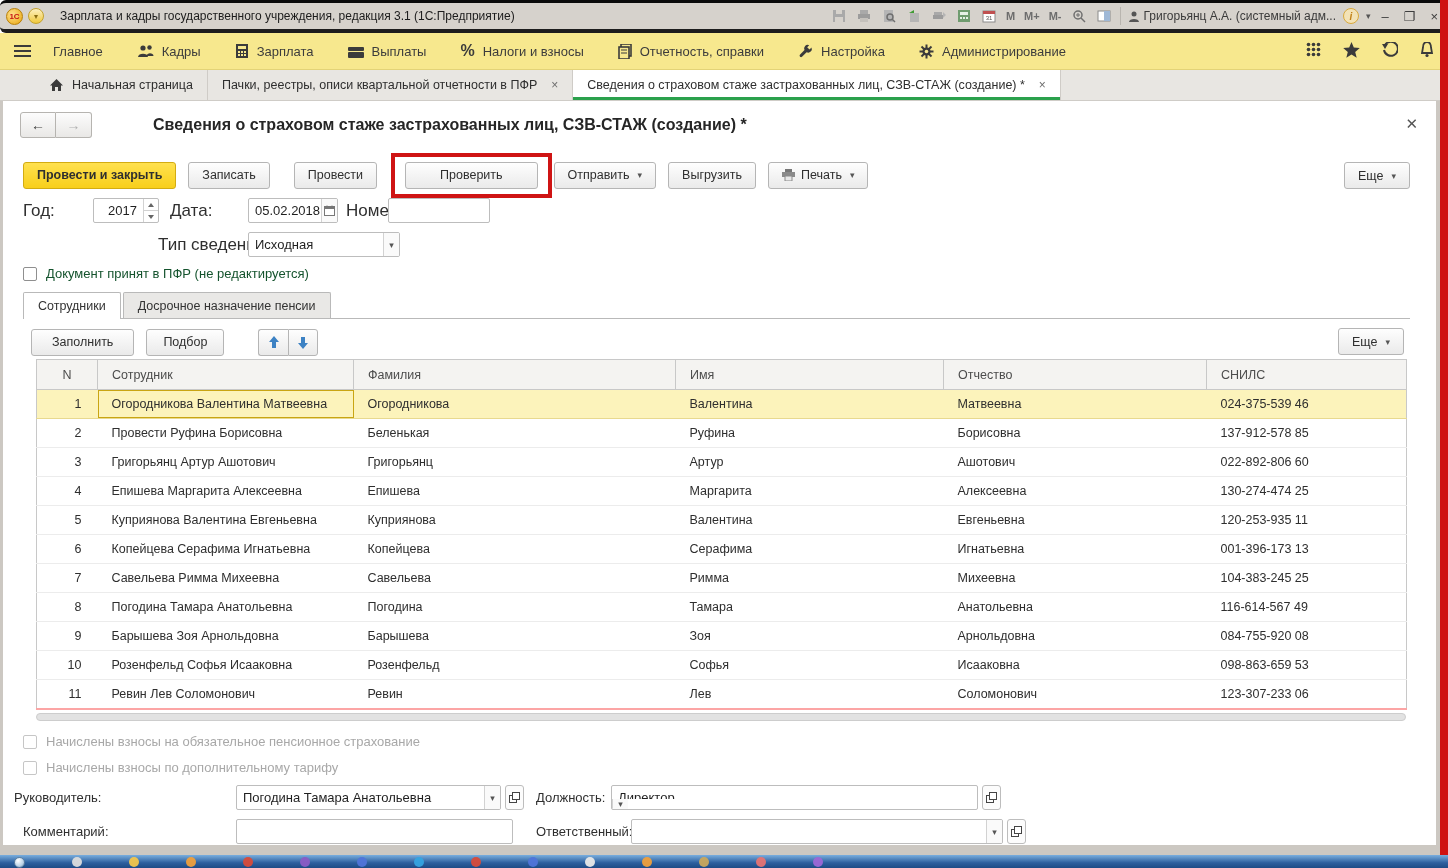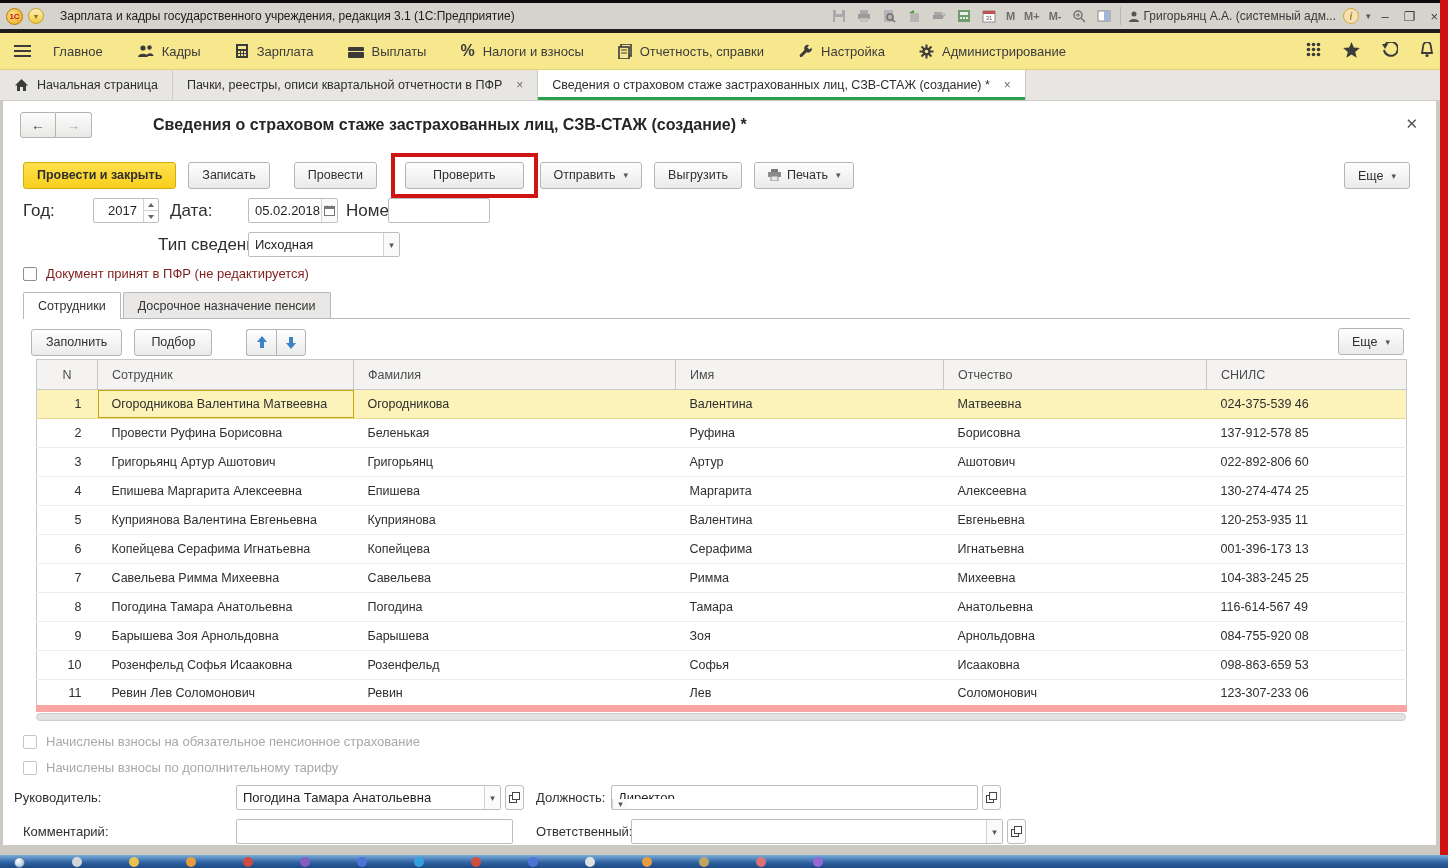--- a/index.html
+++ b/index.html
@@ -3,21 +3,21 @@
 <meta charset="utf-8">
 <style>
   * { margin:0; padding:0; box-sizing:border-box; }
   html,body { width:1448px; height:868px; overflow:hidden; background:#fff;
     font-family:"Liberation Sans", sans-serif; font-size:13px; color:#333; }
   .screen { position:relative; width:1448px; height:868px; background:#fff; }
 
   
   .titlebar { position:absolute; top:0; left:0; width:1448px; height:33px;
     background:#d6d2cc; border-top:3px solid #0a0a0a; border-bottom:4px solid #1d1d1d;
-    display:flex; align-items:center; padding:0 6px; }
+    display:flex; align-items:center; padding:0 6px;border-radius:6px; }
   .app-logo { width:17px; height:17px; border-radius:50%;
     background:radial-gradient(circle at 35% 35%, #ffe18a, #e8a50e); border:1px solid #b97f07;
     color:#c61414; font-size:8px; font-weight:bold; display:flex; align-items:center; justify-content:center; }
   .logo-arrow { width:16px; height:16px; border-radius:50%; background:linear-gradient(#fdf0c0,#f0c93c);
     border:1px solid #c3a22e; color:#8a6d12; font-size:8px; display:flex; align-items:center; justify-content:center; margin-left:5px; }
   .tb-title { margin-left:16px; font-size:12px; color:#1c1c1c; white-space:nowrap; }
   .tb-right { margin-left:auto; display:flex; align-items:center; gap:7px; }
   .tbi { width:18px; height:18px; display:flex; align-items:center; justify-content:center; color:#9a9a9a; }
   .tbi svg { display:block; }
   .tb-m { font-size:11px; font-weight:bold; color:#6d6d6d; padding:0 1px; }
@@ -31,21 +31,21 @@
   .menubar { position:absolute; top:33px; left:0; width:1448px; height:37px; background:#f7e88e;
     border-bottom:1px solid #e3d377; display:flex; align-items:center; padding:0 14px; }
   .burger { width:17px; height:12px; border-top:2px solid #3b3b3b; border-bottom:2px solid #3b3b3b; position:relative; margin-right:22px; }
   .burger::after { content:""; position:absolute; left:0; top:3px; width:100%; height:2px; background:#3b3b3b; }
   .menu-item { display:flex; align-items:center; gap:8px; margin-right:34px; color:#3c3c3c; font-size:13px; cursor:default; white-space:nowrap; }
   .mi-icon { color:#3b3b3b; display:flex; }
   .menu-right { margin-left:auto; display:flex; align-items:center; gap:22px; color:#3b3b3b; }
 
   
   .tabbar { position:absolute; top:70px; left:0; width:1448px; height:31px; background:#e8e6e2;
-    border-bottom:1px solid #cfccc7; display:flex; align-items:stretch; }
+    border-bottom:1px solid #cfccc7; display:flex; align-items:stretch;padding-left:35px; }
   .wtab { display:flex; align-items:center; gap:8px; padding:0 14px; font-size:12.5px; color:#2e2e2e;
     border-right:1px solid #cfccc7; position:relative; white-space:nowrap; }
   .wtab .x { color:#6e6e6e; font-size:12px; margin-left:6px; }
   .wtab.active { background:#ffffff; }
   .wtab.active::after { content:""; position:absolute; left:0; right:0; bottom:0; height:3px; background:#2aa14c; }
 
   
   .frame { position:absolute; top:101px; left:0; width:1448px; height:744px; background:#fff;
     border-left:3px solid #ccc8c2; border-right:12px solid #ccc8c2; }
   .frame-inner { position:relative; width:100%; height:100%; }
@@ -83,21 +83,21 @@
   .tri-up { width:0; height:0; border-left:3px solid transparent; border-right:3px solid transparent; border-bottom:4px solid #666; }
   .tri-dn { width:0; height:0; border-left:3px solid transparent; border-right:3px solid transparent; border-top:4px solid #666; }
   .open-btn { position:absolute; width:19px; height:25px; border:1px solid #bdbdbd; border-radius:3px; background:#fcfcfc;
     display:flex; align-items:center; justify-content:center; color:#444; }
 
   
   .check { display:flex; align-items:center; gap:9px; position:absolute; }
   .cbox { width:14px; height:14px; border:1px solid #8f8f8f; border-radius:2px; background:#fff; flex:0 0 auto; }
   .check.disabled .cbox { border-color:#c6c6c6; }
   .check.disabled .clabel { color:#a8a8a8; }
-  .clabel { font-size:13px; color:#7f1d1d; white-space:nowrap; }
+  .clabel { font-size:13px; color:#14532d; white-space:nowrap; }
 
   
   .subtabs { position:absolute; left:20px; right:26px; top:191px; height:27px; border-bottom:1px solid #b9b9b9; display:flex; }
   .stab { padding:0 14px; display:flex; align-items:center; font-size:12.5px; border:1px solid #b9b9b9; border-bottom:none;
     background:#e9e8e6; color:#333; margin-right:2px; border-radius:2px 2px 0 0; }
   .stab.active { background:#fff; position:relative; }
   .stab.active::after { content:""; position:absolute; left:0; right:0; bottom:-1px; height:2px; background:#fff; }
 
   
   .ttoolbar { position:absolute; left:28px; top:227px; right:32px; height:28px; display:flex; align-items:center; gap:12px; }
@@ -112,21 +112,21 @@
   .etable { position:absolute; left:33px; top:258px; border-collapse:collapse; table-layout:fixed; width:1370px; background:#fff; }
   .etable col.c0{width:61px} .etable col.c1{width:256px} .etable col.c2{width:322px}
   .etable col.c3{width:268px} .etable col.c4{width:263px} .etable col.c5{width:200px}
   .etable thead th { height:30px; background:#f4f3f1; border:1px solid #c8c8c8; border-left:none;
     font-weight:normal; font-size:12.5px; color:#4c4c4c; text-align:left; padding:0 14px; }
   .etable thead th:first-child { border-left:1px solid #c8c8c8; text-align:center; padding:0; }
   .etable tbody td { height:29px; font-size:12.5px; color:#2e2e2e; padding:0 14px; border-bottom:1px solid #ececec;
     white-space:nowrap; overflow:hidden; }
   .etable tbody td:first-child { text-align:right; padding-right:16px; border-left:1px solid #c8c8c8; }
   .etable tbody td:last-child { border-right:1px solid #c8c8c8; }
-  .etable tbody tr:last-child td { border-bottom:7px solid #fca5a5;margin-left:48px; }
+  .etable tbody tr:last-child td { border-bottom:2px solid #fca5a5;margin-left:48px; }
   .etable tbody tr.selected td { background:#fcf3bb; border-bottom-color:#e8d98f; }
   .etable tbody td.sel-cell { background:#f6d626; box-shadow:inset 0 0 0 1px #c9a513; }
 
   .hscroll { position:absolute; left:33px; top:612px; width:1370px; height:8px; background:#e2e2e2;
     border:1px solid #cdcdcd; border-radius:4px; }
 
   
   .bf-label { font-size:13px; color:#2f2f2f; line-height:25px; position:absolute; }
   .taskbar { position:absolute; left:0; top:855px; width:1448px; height:13px;
     background:linear-gradient(#79aede,#2d5f9e 60%, #1d4b86); display:flex; align-items:flex-start; gap:47px; padding:2px 0 0 14px; }
@@ -370,21 +370,21 @@
         <button class="btn">
             <span>Записать</span>
           </button>
         <span class="gap"></span>
           <span class="gap"></span>
         <button class="btn">
             <span>Провести</span>
           </button>
         <span class="gap"></span>
         <div class="red-wrap">
-          <button class="btn" style="padding:0 27px;">
+          <button class="btn" style="padding:0 34px;">
               <span>Проверить</span>
             </button>
         </div>
         <button class="btn">
             <span>Отправить</span>
             <span class="dd">▾</span>
           </button>
         <span class="gap"></span>
         <button class="btn">
             <span>Выгрузить</span>
@@ -448,21 +448,21 @@
       <div class="subtabs">
         <div class="stab active">
             <span>Сотрудники</span>
           </div>
         <div class="stab">
             <span>Досрочное назначение пенсии</span>
           </div>
       </div>
 
       <div class="ttoolbar">
-        <button class="btn" style="padding:0 14px;">
+        <button class="btn" style="padding:0 20px;">
             <span>Заполнить</span>
           </button>
         <button class="btn" style="padding:0 16px;">
             <span>Подбор</span>
           </button>
         <span style="width:10px"></span>
         <div class="arrow-group">
           <div class="abtn">
               <svg width="12" height="13">
                 <path d="M6 0 L11 6 L8 6 L8 12 L4 12 L4 6 L1 6 Z" fill="#3d82c4"></path>

